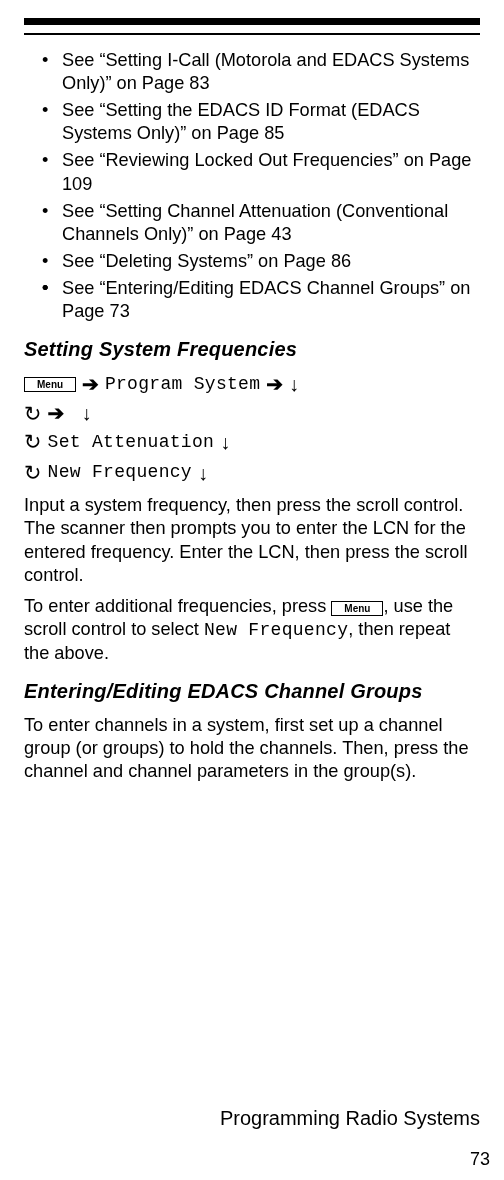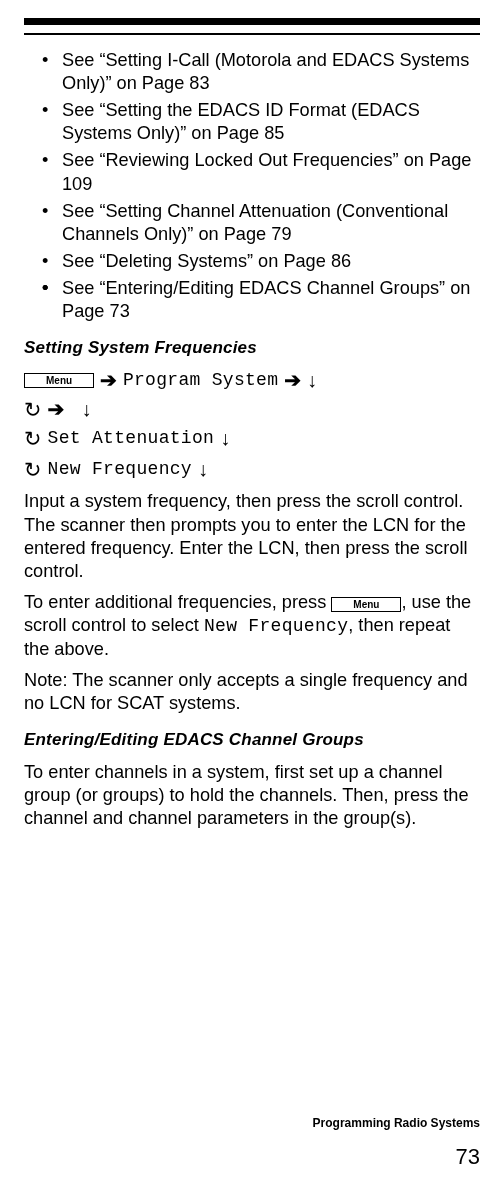--- a/index.html
+++ b/index.html
@@ -4,48 +4,48 @@
 <style>
   * { margin: 0; padding: 0; box-sizing: border-box; }
   html, body { width: 504px; height: 1180px; font-family: Arial, Helvetica, sans-serif; background: #fff; color: #000; }
   .page { width: 504px; height: 1180px; position: relative; padding: 0; }
   .topbar1 { height: 7px; background: #000; margin: 18px 24px 0 24px; }
   .topbar2 { height: 2px; background: #000; margin: 8px 24px 0 24px; }
   .content { padding: 14px 24px 0 24px; font-size: 18.2px; line-height: 1.27; }
   ul.reflist { list-style: none; padding-left: 18px; }
   ul.reflist li { position: relative; padding-left: 20px; margin-bottom: 4px; }
   ul.reflist li .bullet { position: absolute; left: 0; top: 0; }
-  h2.section { font-style: italic; font-weight: bold; font-size: 17px; margin-top: 14px; margin-bottom: 10px; letter-spacing: 0.2px; }
+  h2.section { font-style: italic; font-weight: bold; font-size: 20px; margin-top: 14px; margin-bottom: 10px; letter-spacing: 0.2px; }
   .navline { margin-bottom: 6px; display: flex; flex-wrap: wrap; align-items: center; gap: 6px; font-size: 18.2px; }
-  .menukey { display: inline-flex; align-items: center; justify-content: center; border: 1.5px solid #000; font-size: 10px; font-weight: bold; padding: 0 21px; height: 15px; line-height: 13px; font-family: Arial, sans-serif; }
+  .menukey { display: inline-flex; align-items: center; justify-content: center; border: 1.5px solid #000; font-size: 10px; font-weight: bold; padding: 0 12px; height: 15px; line-height: 13px; font-family: Arial, sans-serif; }
   .mono { font-family: "Courier New", Courier, monospace; font-size: 18px; letter-spacing: 0.3px; }
   .sym { font-family: Arial, sans-serif; font-size: 20px; line-height: 1; display: inline-block; }
   .sym.arrowR { font-size: 20px; font-weight: bold; }
   .sym.arrowD { font-size: 20px; font-weight: bold; }
   .sym.refresh { font-size: 21px; transform: scaleX(-1); display: inline-block; }
   .para { margin-top: 10px; margin-bottom: 0; }
   .para2 { margin-top: 8px; margin-bottom: 8px; }
   .inlinewrap { display: inline; text-align: right; }
-  .footer-title { position: absolute; bottom: 68px; right: 24px; font-weight: bold; font-size: 12px; }
-  .page-num { position: absolute; bottom: 28px; right: 24px; font-size: 22px; margin-left: 32px; }
+  .footer-title { position: absolute; bottom: 68px; right: 24px; font-weight: normal; font-size: 20px; }
+  .page-num { position: absolute; bottom: 28px; right: 14px; font-size: 18px; margin-left: 32px; }
 </style>
 </head>
 <body>
 <div class="page">
 
   <div class="topbar1"></div>
   <div class="topbar2"></div>
 
   <div class="content">
 
     <ul class="reflist">
       <li><span class="bullet">•</span><span>See “Setting I-Call (Motorola and EDACS Systems Only)” on Page 83</span></li>
       <li><span class="bullet">•</span><span>See “Setting the EDACS ID Format (EDACS Systems Only)” on Page 85</span></li>
       <li><span class="bullet">•</span><span>See “Reviewing Locked Out Frequencies” on Page 109</span></li>
-      <li><span class="bullet">•</span><span>See “Setting Channel Attenuation (Conventional Channels Only)” on Page 79</span></li>
+      <li><span class="bullet">•</span><span>See “Setting Channel Attenuation (Conventional Channels Only)” on Page 43</span></li>
       <li><span class="bullet">•</span><span>See “Deleting Systems” on Page 86</span></li>
       <li><span class="bullet">•</span></li>
       <li><span class="bullet">•</span></li>
       <li><span class="bullet">•</span><span>See “Entering/Editing EDACS Channel Groups” on Page 73</span></li>
     </ul>
 
     <h2 class="section">Setting System Frequencies</h2>
 
     <div class="navline">
       <span class="menukey">Menu</span>
@@ -74,21 +74,20 @@
       <span class="sym arrowD">↓</span>
     </div>
 
     <p class="para">Input a system frequency, then press the scroll control. The scanner then prompts you to enter the LCN for the entered frequency. Enter the LCN, then press the scroll control.</p>
 
     <p class="para2">
       <span class="inlinewrap">To enter additional frequencies, press </span>
       <span class="menukey">Menu</span><span class="inlinewrap">, use the scroll control to select </span><span class="mono">New Frequency</span><span class="inlinewrap">, then repeat the above.</span>
     </p>
 
-    <p class="para2">Note: The scanner only accepts a single frequency and no LCN for SCAT systems.</p>
 
     <h2 class="section">Entering/Editing EDACS Channel Groups</h2>
 
     <p class="para2">To enter channels in a system, first set up a channel group (or groups) to hold the channels. Then, press the channel and channel parameters in the group(s).</p>
 
   </div>
 
   <div class="footer-title">Programming Radio Systems</div>
   <div class="page-num">73</div>
 

